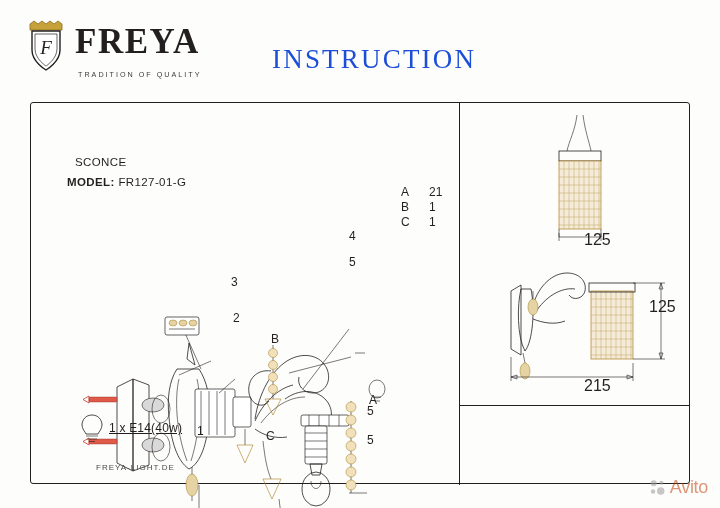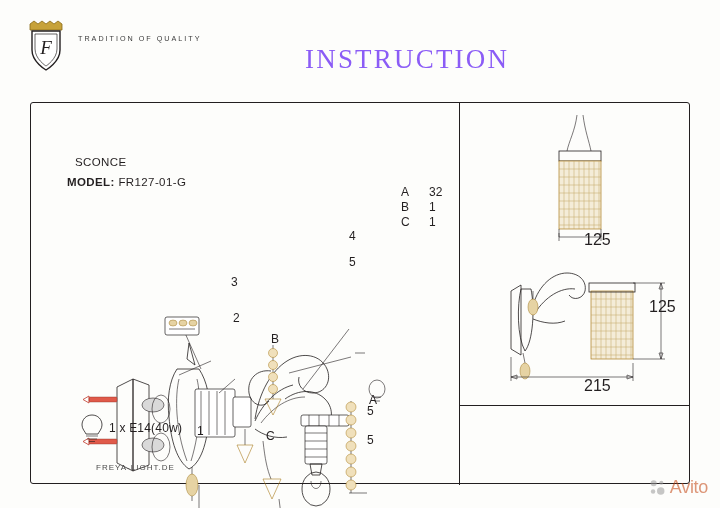--- a/index.html
+++ b/index.html
@@ -64,22 +64,21 @@
     margin-top: 10px;
     padding-left: 3px;
   }
   .doc-title {
     position: absolute;
     left: 272px;
     top: 44px;
     font-family: "Liberation Serif", serif;
     font-size: 27px;
     letter-spacing: 2.2px;
-    color: #8b5cf6;
-    margin-left: 33px;
+    color: #1d4ed8;
   }
 
   
   .frame {
     position: absolute;
     left: 30px;
     top: 102px;
     width: 660px;
     height: 382px;
     border: 1px solid #231f20;
@@ -145,20 +144,21 @@
     position: absolute;
     font-size: 16px;
     color: #231f20;
   }
   .bulb-line {
     position: absolute;
     left: 78px;
     top: 318px;
     font-size: 12px;
     letter-spacing: 0.2px;
+    text-decoration: underline;
   }
   .site {
     position: absolute;
     left: 65px;
     top: 360px;
     font-size: 8px;
     letter-spacing: 1px;
     color: #4a4a4a;
   }
 
@@ -203,41 +203,42 @@
     <div class="brand">
       <div class="crest">
         <svg width="40" height="54" viewBox="0 0 40 54">
           <path d="M4 4 L8 1 L12 4 L16 1 L20 4 L24 1 L28 4 L32 1 L36 4 L36 10 L4 10 Z" fill="#c7a23a" stroke="#8a6b18" stroke-width="0.8"></path>
           <path d="M6 11 L34 11 L34 30 C34 42 20 50 20 50 C20 50 6 42 6 30 Z" fill="#ffffff" stroke="#231f20" stroke-width="1.4"></path>
           <path d="M9 14 L31 14 L31 29 C31 39 20 46 20 46 C20 46 9 39 9 29 Z" fill="#ffffff" stroke="#231f20" stroke-width="0.7"></path>
           <text x="20" y="34" text-anchor="middle" font-family="Liberation Serif, serif" font-size="19" font-style="italic" fill="#231f20">F</text>
         </svg>
       </div>
       <div class="brand-text">
+        <div class="brand-name">FREYA</div>
         <div class="brand-tagline">TRADITION OF QUALITY</div>
       </div>
     </div>
 
     <div class="doc-title">INSTRUCTION</div>
   </div>
 
   <div class="frame">
     <div class="vdivider"></div>
     <div class="hdivider"></div>
 
     <div class="model-line">
       <b>MODEL:</b>
       <span>FR127-01-G</span>
     </div>
     <div class="type-line">SCONCE</div>
 
     <div class="abc">
       <div class="abc-row">
         <span class="abc-key">A</span>
-        <span class="abc-val">32</span>
+        <span class="abc-val">21</span>
       </div>
       <div class="abc-row">
         <span class="abc-key">B</span>
         <span class="abc-val">1</span>
       </div>
       <div class="abc-row">
         <span class="abc-key">C</span>
         <span class="abc-val">1</span>
       </div>
     </div>

